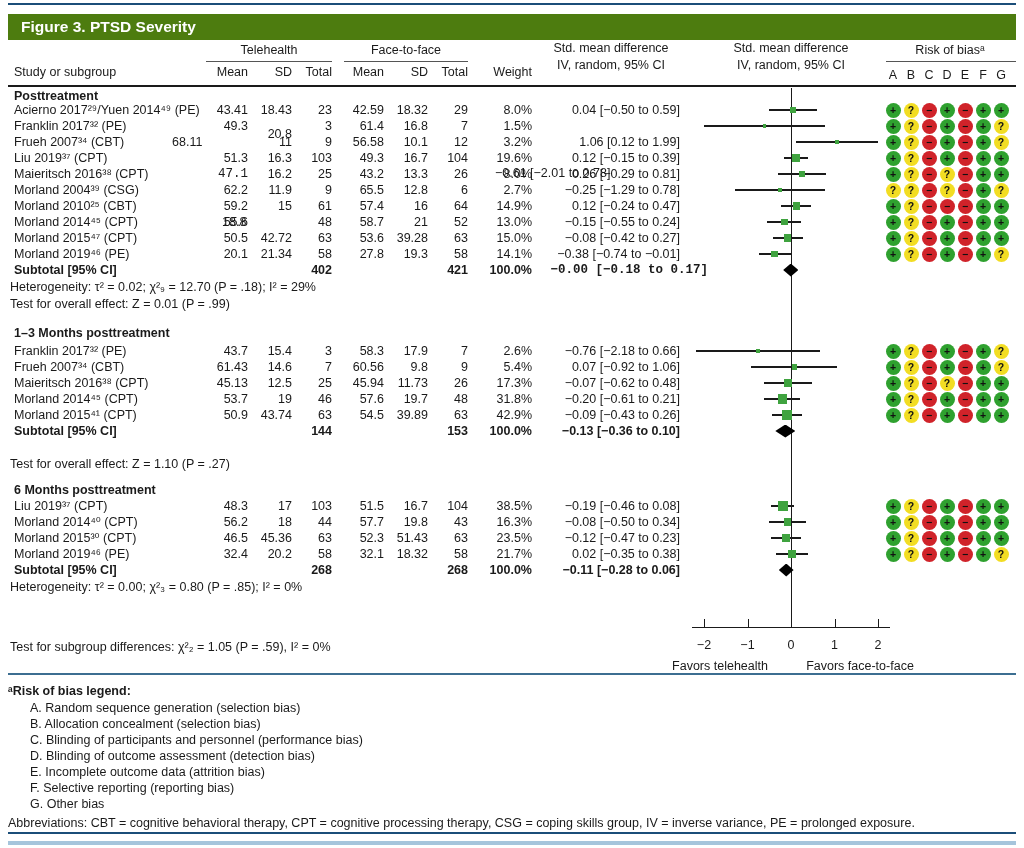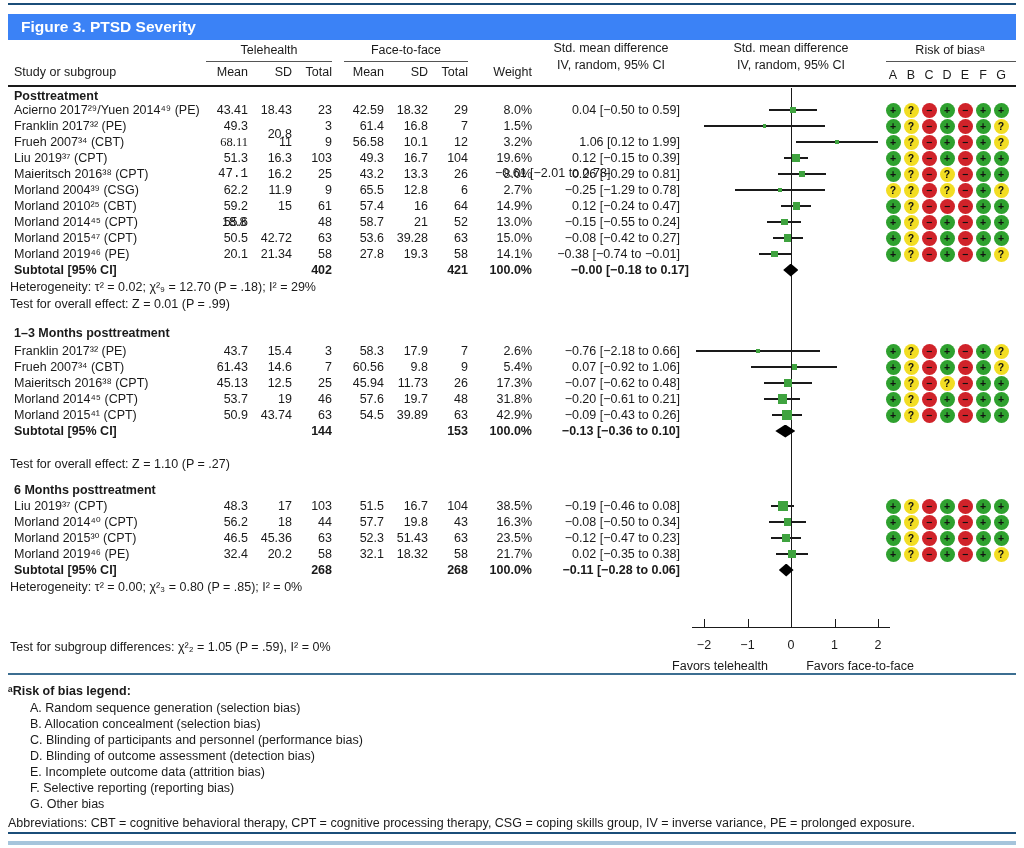--- a/index.html
+++ b/index.html
@@ -2,21 +2,21 @@
 <html><head>
 <meta charset="utf-8">
 <style>
   html,body{margin:0;padding:0;background:#fff;}
   #fig{position:relative;width:1024px;height:848px;background:#fff;overflow:hidden;
        font-family:"Liberation Sans","DejaVu Sans",sans-serif;color:#1a1a1a;}
   .cell{position:absolute;font-size:12.5px;line-height:16px;white-space:nowrap;}
   .b{font-weight:bold;}
   .abs{position:absolute;}
   .rule{position:absolute;}
-  .titlebar{position:absolute;left:8px;top:14px;width:1008px;height:26px;background:#3b82f6;
+  .titlebar{position:absolute;left:8px;top:14px;width:1008px;height:26px;background:#4d7c0f;
             color:#fff;font-size:15.5px;font-weight:bold;line-height:26px;padding-left:13px;
             box-sizing:border-box;}
   .rob{position:absolute;width:15px;height:15px;border-radius:50%;font-size:10.5px;
        font-weight:bold;line-height:15px;text-align:center;color:#111;}
 </style>
 </head>
 <body>
 
 <div id="fig">
 
@@ -101,21 +101,21 @@
     <div class="abs" style="left: 703.565px; width: 121.365px; top: 125.4px; height: 1.3px; background: rgb(26, 26, 26);"></div>
     <div class="abs" style="left: 762.669px; top: 124.204px; width: 3.59217px; height: 3.59217px; background: rgb(63, 163, 63);"></div>
     <div class="rob" style="left: 885.5px; top: 118.5px; background: rgb(47, 161, 47);">+</div>
     <div class="rob" style="left: 903.5px; top: 118.5px; background: rgb(242, 221, 35);">?</div>
     <div class="rob" style="left: 921.5px; top: 118.5px; background: rgb(208, 35, 42);">−</div>
     <div class="rob" style="left: 939.5px; top: 118.5px; background: rgb(47, 161, 47);">+</div>
     <div class="rob" style="left: 957.5px; top: 118.5px; background: rgb(208, 35, 42);">−</div>
     <div class="rob" style="left: 975.5px; top: 118.5px; background: rgb(47, 161, 47);">+</div>
     <div class="rob" style="left: 993.5px; top: 118.5px; background: rgb(242, 221, 35);">?</div>
     <div class="cell" style="left: 14px; top: 134px;">Frueh 2007³⁴ (CBT)</div>
-    <div class="cell" style="left: 178px; width: 70px; top: 134px; text-align: right; font-family: Liberation Serif, serif;">68.11</div>
+    <div class="cell" style="left: 172px; width: 70px; top: 134px; ">68.11</div>
     <div class="cell" style="left: 222px; width: 70px; top: 134px; text-align: right;">11</div>
     <div class="cell" style="left: 262px; width: 70px; top: 134px; text-align: right;">9</div>
     <div class="cell" style="left: 314px; width: 70px; top: 134px; text-align: right;">56.58</div>
     <div class="cell" style="left: 358px; width: 70px; top: 134px; text-align: right;">10.1</div>
     <div class="cell" style="left: 398px; width: 70px; top: 134px; text-align: right;">12</div>
     <div class="cell" style="left: 462px; width: 70px; top: 134px; text-align: right;">3.2%</div>
     <div class="cell" style="left: 495px; width: 185px; top: 134px; text-align: right;">1.06 [0.12 to 1.99]</div>
     <div class="abs" style="left: 796.22px; width: 81.345px; top: 141.4px; height: 1.3px; background: rgb(26, 26, 26);"></div>
     <div class="abs" style="left: 834.947px; top: 139.837px; width: 4.32551px; height: 4.32551px; background: rgb(63, 163, 63);"></div>
     <div class="rob" style="left: 885.5px; top: 134.5px; background: rgb(47, 161, 47);">+</div>
@@ -248,21 +248,21 @@
     <div class="rob" style="left: 903.5px; top: 246.5px; background: rgb(242, 221, 35);">?</div>
     <div class="rob" style="left: 921.5px; top: 246.5px; background: rgb(208, 35, 42);">−</div>
     <div class="rob" style="left: 939.5px; top: 246.5px; background: rgb(47, 161, 47);">+</div>
     <div class="rob" style="left: 957.5px; top: 246.5px; background: rgb(208, 35, 42);">−</div>
     <div class="rob" style="left: 975.5px; top: 246.5px; background: rgb(47, 161, 47);">+</div>
     <div class="rob" style="left: 993.5px; top: 246.5px; background: rgb(242, 221, 35);">?</div>
     <div class="cell b" style="left: 14px; top: 262px;">Subtotal [95% CI]</div>
     <div class="cell b" style="left: 262px; width: 70px; top: 262px; text-align: right;">402</div>
     <div class="cell b" style="left: 398px; width: 70px; top: 262px; text-align: right;">421</div>
     <div class="cell b" style="left: 462px; width: 70px; top: 262px; text-align: right;">100.0%</div>
-    <div class="cell b" style="left: 495px; width: 194px; top: 262px; text-align: right;">−0.00 [−0.18 to 0.17]</div>
+    <div class="cell b" style="left: 495px; width: 213px; top: 262px; text-align: right; font-family: Liberation Mono, monospace;">−0.00 [−0.18 to 0.17]</div>
     <div class="abs" style="left: 783.17px; width: 15.225px; top: 263.5px; height: 13px; background: rgb(0, 0, 0); clip-path: polygon(0px 50%, 50% 0px, 100% 50%, 50% 100%);"></div>
     <div class="cell" style="left: 10px; top: 279px;">Heterogeneity: τ² = 0.02; χ²₉ = 12.70 (P = .18); I² = 29%</div>
     <div class="cell" style="left: 10px; top: 296px;">Test for overall effect: Z = 0.01 (P = .99)</div>
     <div class="cell b" style="left: 14px; top: 325px;">1–3 Months posttreatment</div>
     <div class="cell" style="left: 14px; top: 343px;">Franklin 2017³² (PE)</div>
     <div class="cell" style="left: 178px; width: 70px; top: 343px; text-align: right;">43.7</div>
     <div class="cell" style="left: 222px; width: 70px; top: 343px; text-align: right;">15.4</div>
     <div class="cell" style="left: 262px; width: 70px; top: 343px; text-align: right;">3</div>
     <div class="cell" style="left: 314px; width: 70px; top: 343px; text-align: right;">58.3</div>
     <div class="cell" style="left: 358px; width: 70px; top: 343px; text-align: right;">17.9</div>

